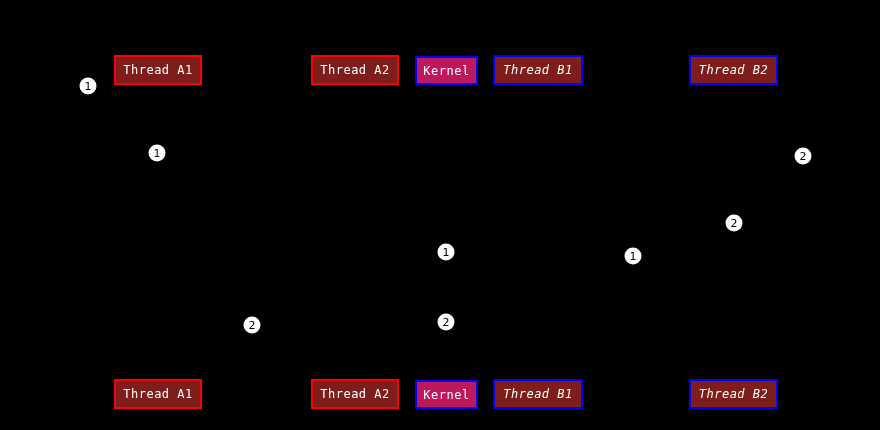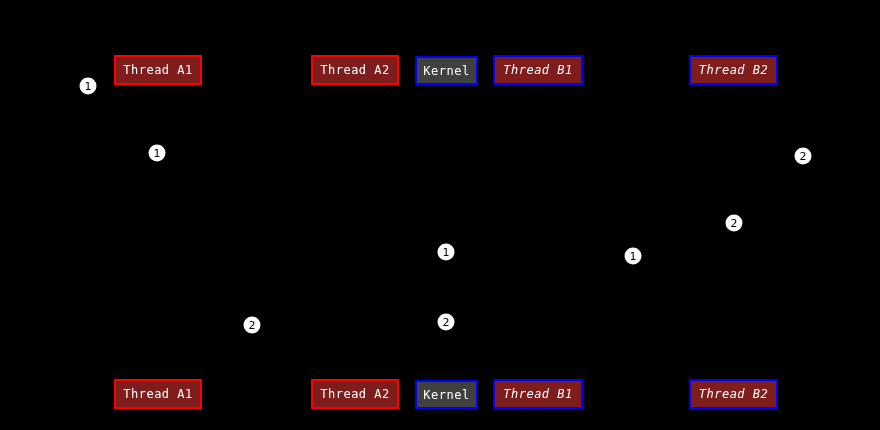--- a/index.html
+++ b/index.html
@@ -26,21 +26,21 @@
     letter-spacing: 0.5px;
     color: #ffffff;
     background: #7f1d1d;
     border: 2px solid #ffffff;
     white-space: nowrap;
   }
   .actor.red   { border-color: #ff0000; }
   .actor.blue  { border-color: #0000ff; font-style: italic; }
   .actor.kernel {
     border-color: #0000ff;
-    background: #404040;
+    background: #be185d;
   }
   .marker {
     position: absolute;
     width: 17px;
     height: 17px;
     border-radius: 50%;
     background: #ffffff;
     color: #000000;
     display: flex;
     align-items: center;

